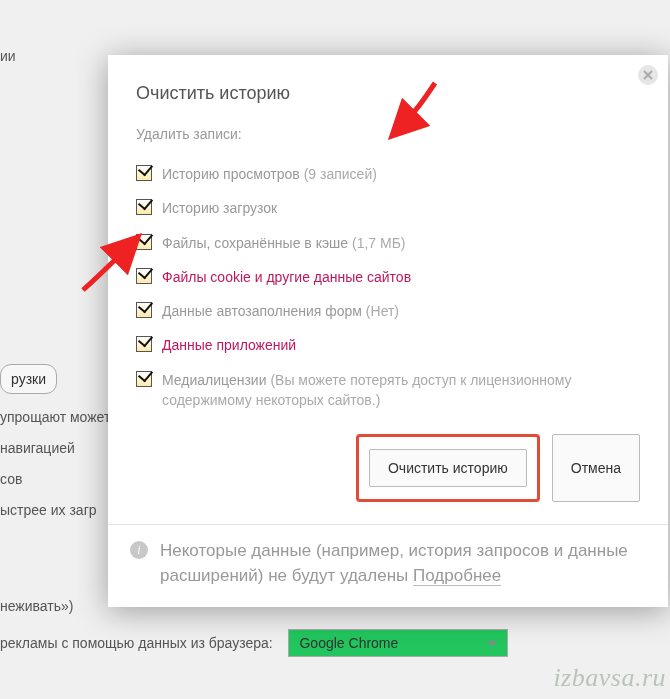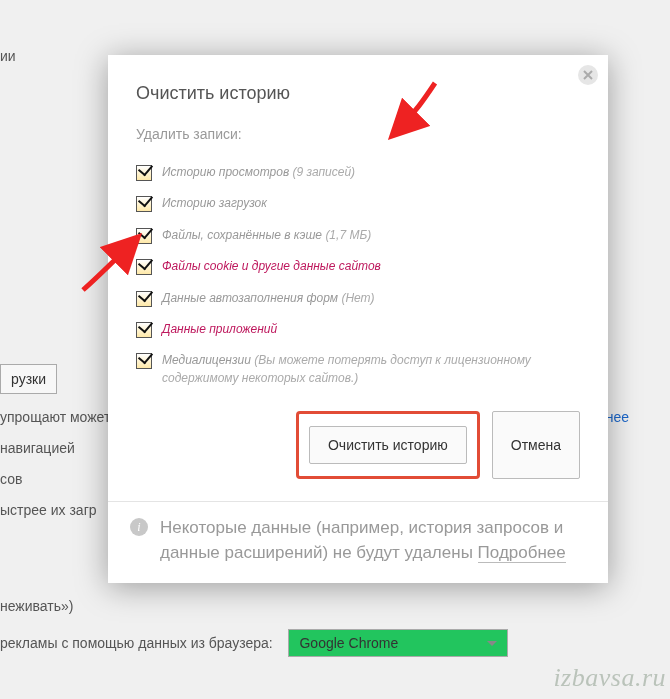--- a/index.html
+++ b/index.html
@@ -26,21 +26,21 @@
     padding-left: 0;
     white-space: nowrap;
   }
   .bg .btn-like {
     display: inline-block;
     border: 1px solid #aaa;
     padding: 6px 10px;
     background: #f7f7f7;
     color: #333;
     font-size: 14px;
-    border-radius: 0;
+    border-radius: 11px;
   }
   .bg-select {
     display: inline-flex;
     align-items: center;
     justify-content: space-between;
     border: 1px solid #aaa;
     background: #22c55e;
     padding: 5px 10px;
     min-width: 220px;
     font-size: 14px;
@@ -56,21 +56,21 @@
     color: rgba(120,140,120,0.45);
     font-style: italic;
     font-family: Georgia, serif;
     letter-spacing: 0.5px;
   }
 
   .modal-shadow {
     position: absolute;
     left: 108px;
     top: 55px;
-    width: 500px;
+    width: 560px;
     background: #fff;
     box-shadow: 0 4px 30px rgba(0,0,0,0.35);
   }
 
   .modal-body {
     padding: 28px 28px 14px 28px;
     position: relative;
   }
   .close-x {
     position: absolute;
@@ -144,21 +144,21 @@
     content: "";
     position: absolute;
     left: 2px;
     top: -2px;
     width: 11px;
     height: 7px;
     border-left: 2px solid #111;
     border-bottom: 2px solid #111;
     transform: rotate(-50deg);
   }
-  .chk-label { color: #999; font-size: 12px; line-height: 1.45; font-style: italic; }
+  .chk-label { color: #999; font-size: 14px; line-height: 1.45; }
   .chk-label .primary { color: #be185d; }
   .chk-label .muted { color: #aaa; }
 
   .action-row {
     display: flex;
     justify-content: flex-end;
     gap: 12px;
     margin-top: 24px;
     margin-bottom: 8px;
   }

